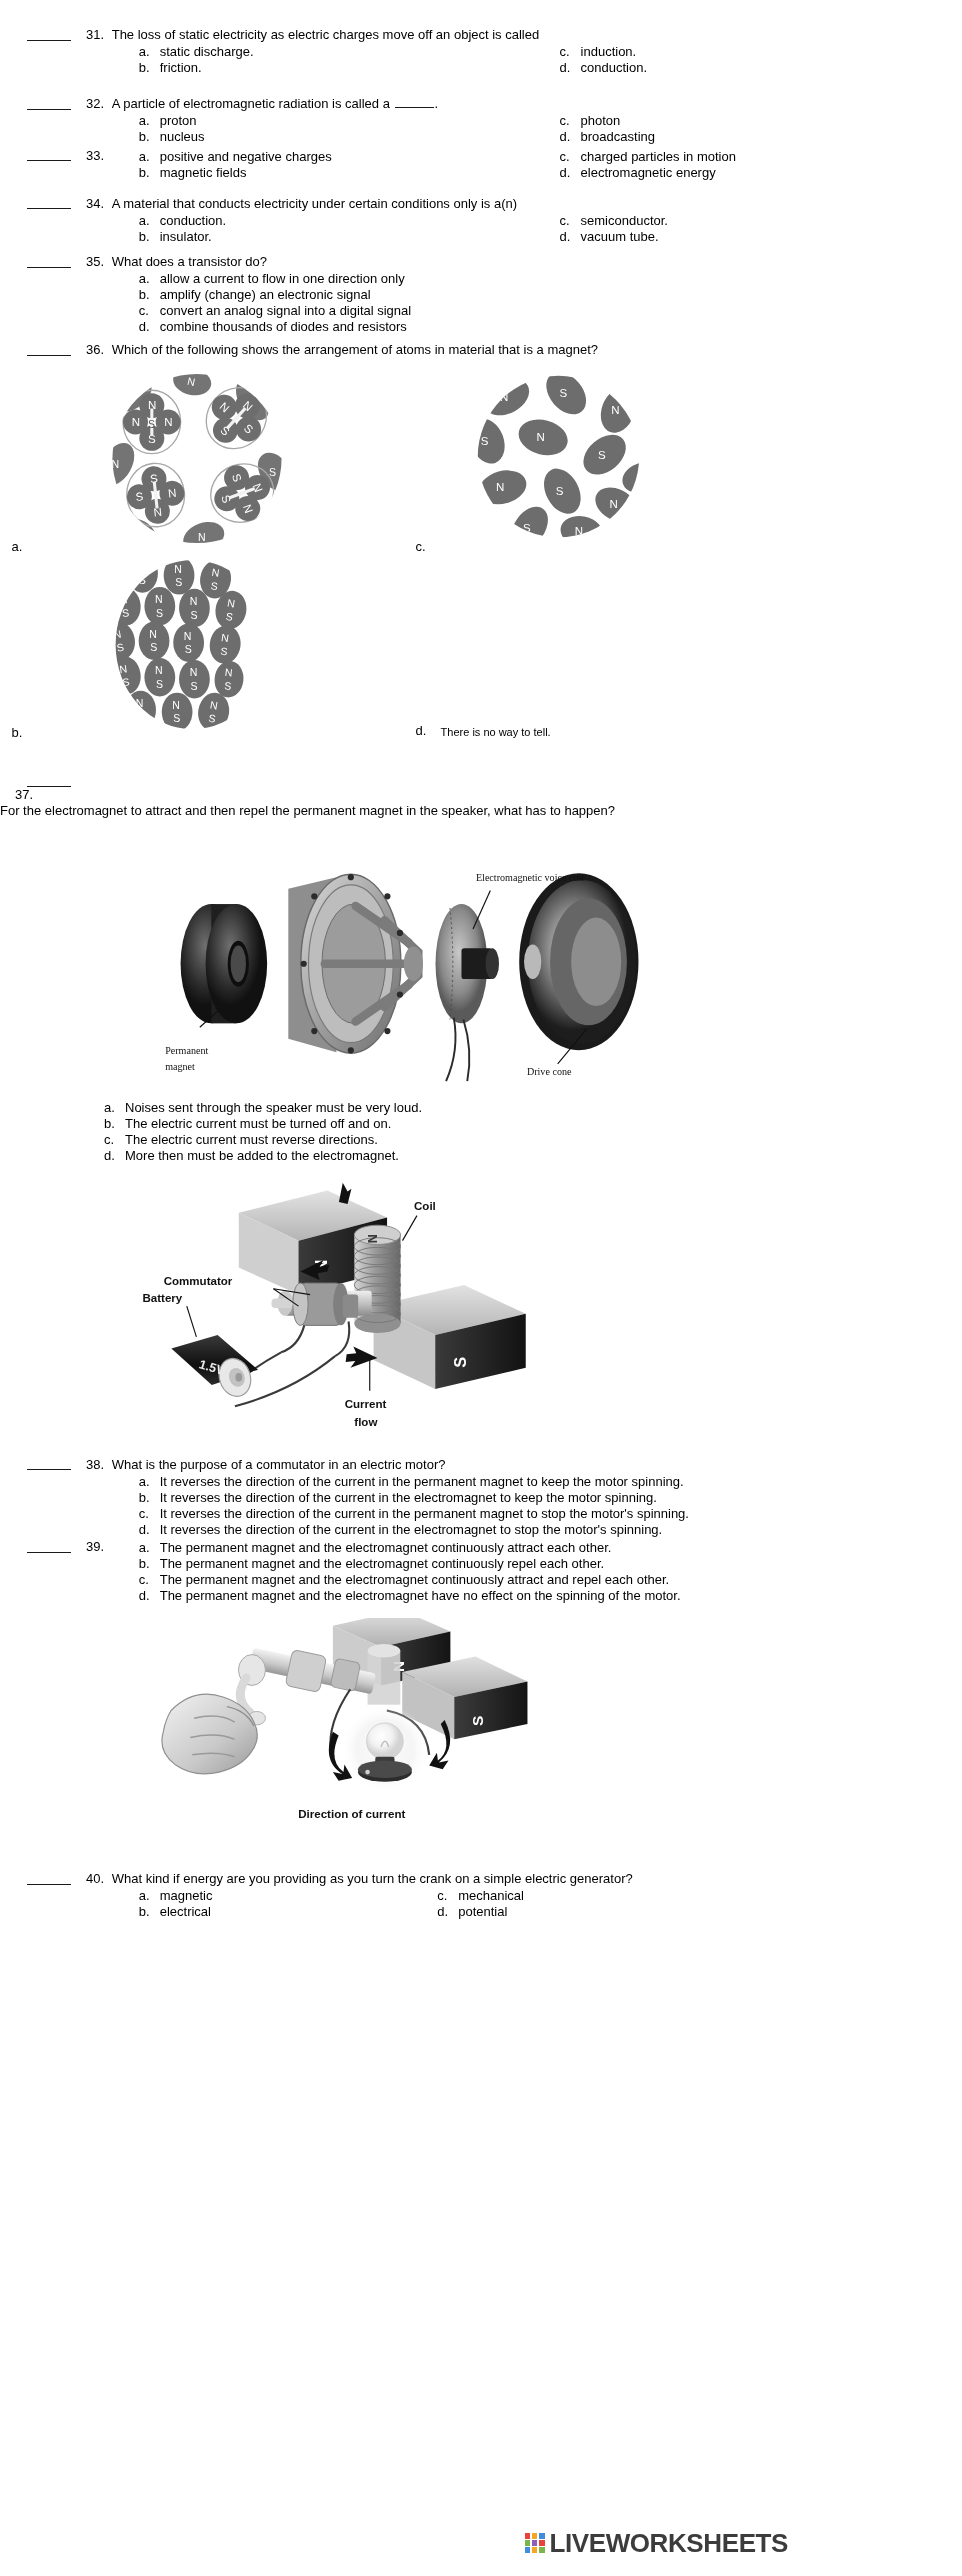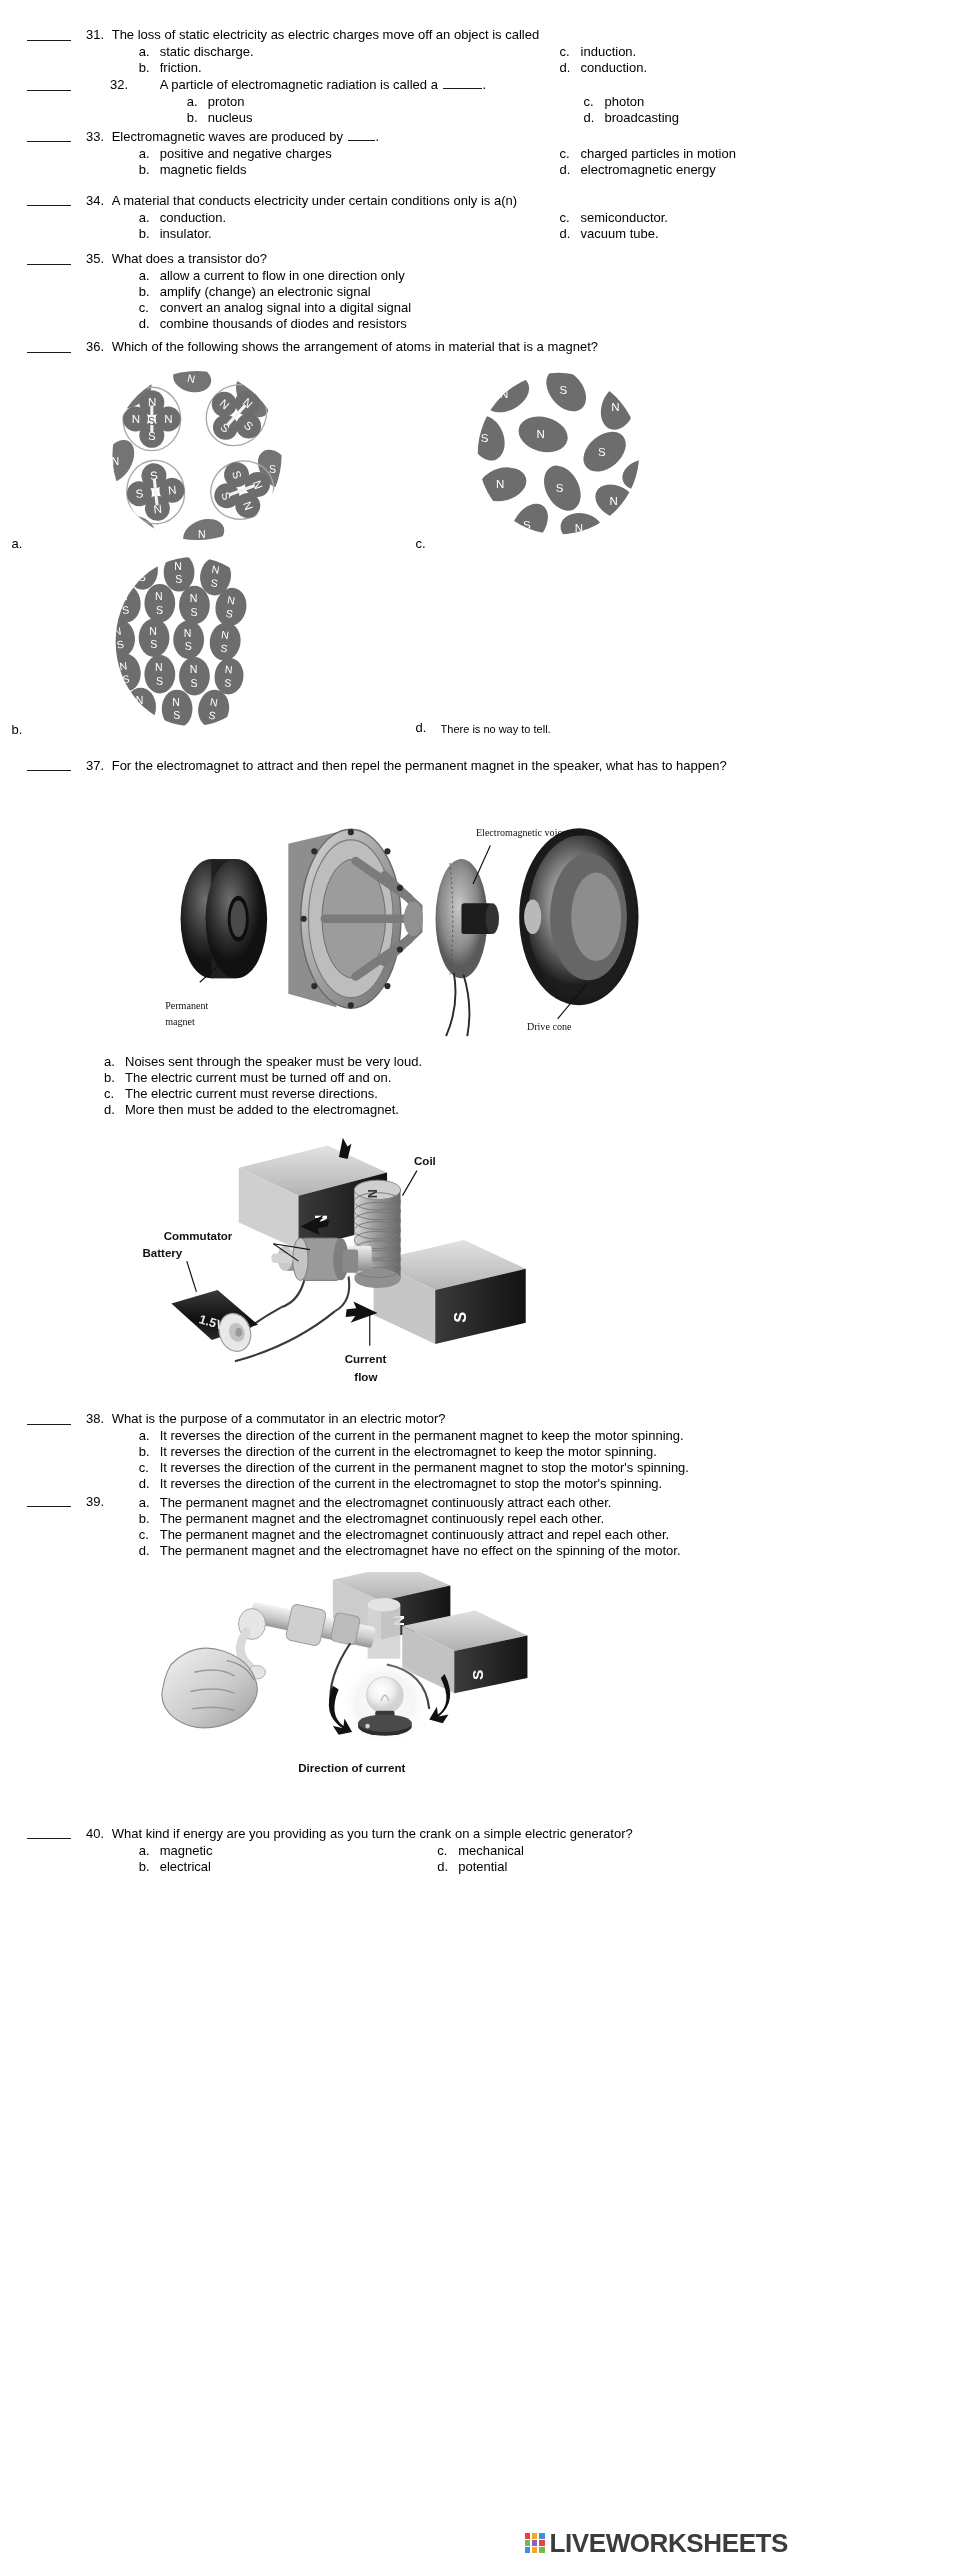--- a/index.html
+++ b/index.html
@@ -153,21 +153,21 @@
             </div>
             <div class="ch">
               <span class="lt">d.</span>
               <span class="tx">conduction.</span>
             </div>
           </div>
         </div>
       </div>
     </div>
 
-    <div class="q" style="margin-top:1px;gap:24px;">
+    <div class="q" style="margin-top:20px;">
       <div class="blank"></div>
       <div class="qnum">32.</div>
       <div class="qbody">
         <span class="qtext"><span>A particle of electromagnetic radiation is called a </span><span class="ul ul-m"></span><span>.</span></span>
         <div class="choices two-col">
           <div class="col">
             <div class="ch">
               <span class="lt">a.</span>
               <span class="tx">proton</span>
             </div>
@@ -187,21 +187,20 @@
             </div>
           </div>
         </div>
       </div>
     </div>
 
     <div class="q" style="margin-top:2.9px;">
       <div class="blank"></div>
       <div class="qnum">33.</div>
       <div class="qbody">
-        <span class="qtext"><span>Electromagnetic waves are produced by </span><span class="ul ul-s"></span><span>.</span></span>
         <div class="choices two-col">
           <div class="col">
             <div class="ch">
               <span class="lt">a.</span>
               <span class="tx">positive and negative charges</span>
             </div>
             <div class="ch">
               <span class="lt">b.</span>
               <span class="tx">magnetic fields</span>
             </div>
@@ -550,21 +549,21 @@
         </div>
         <div style="width:404px; display:flex; align-items:flex-end;">
           <div class="opt-row" style="margin-bottom:1.9px;">
             <div class="opt-label">d.</div>
             <div class="opt-text">There is no way to tell.</div>
           </div>
         </div>
       </div>
     </div>
 
-    <div class="q" style="margin-top:21px;">
+    <div class="q" style="margin-top:34px;flex-direction:column;">
       <div class="blank"></div>
       <div class="qnum">37.</div>
       <div class="qbody" style="max-width:664px;">
         <span class="qtext">For the electromagnet to attract and then repel the permanent magnet in the speaker, what has to happen?</span>
       </div>
     </div>
 
     <div style="margin-top:9.6px; margin-left:144px;">
       <svg width="558" height="255" viewBox="0 0 580 265">
         <defs>

